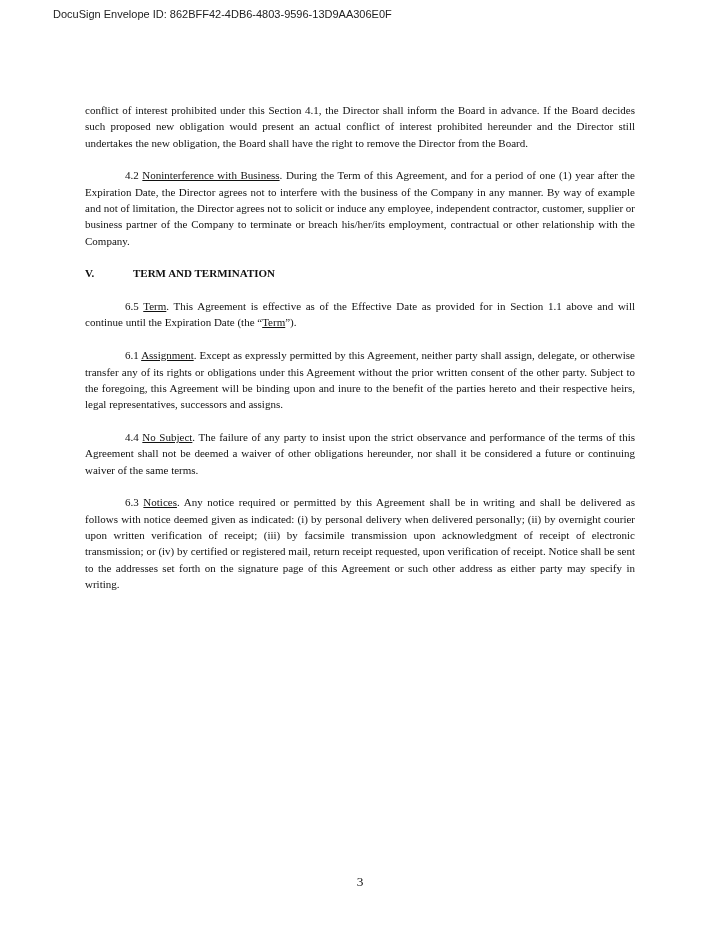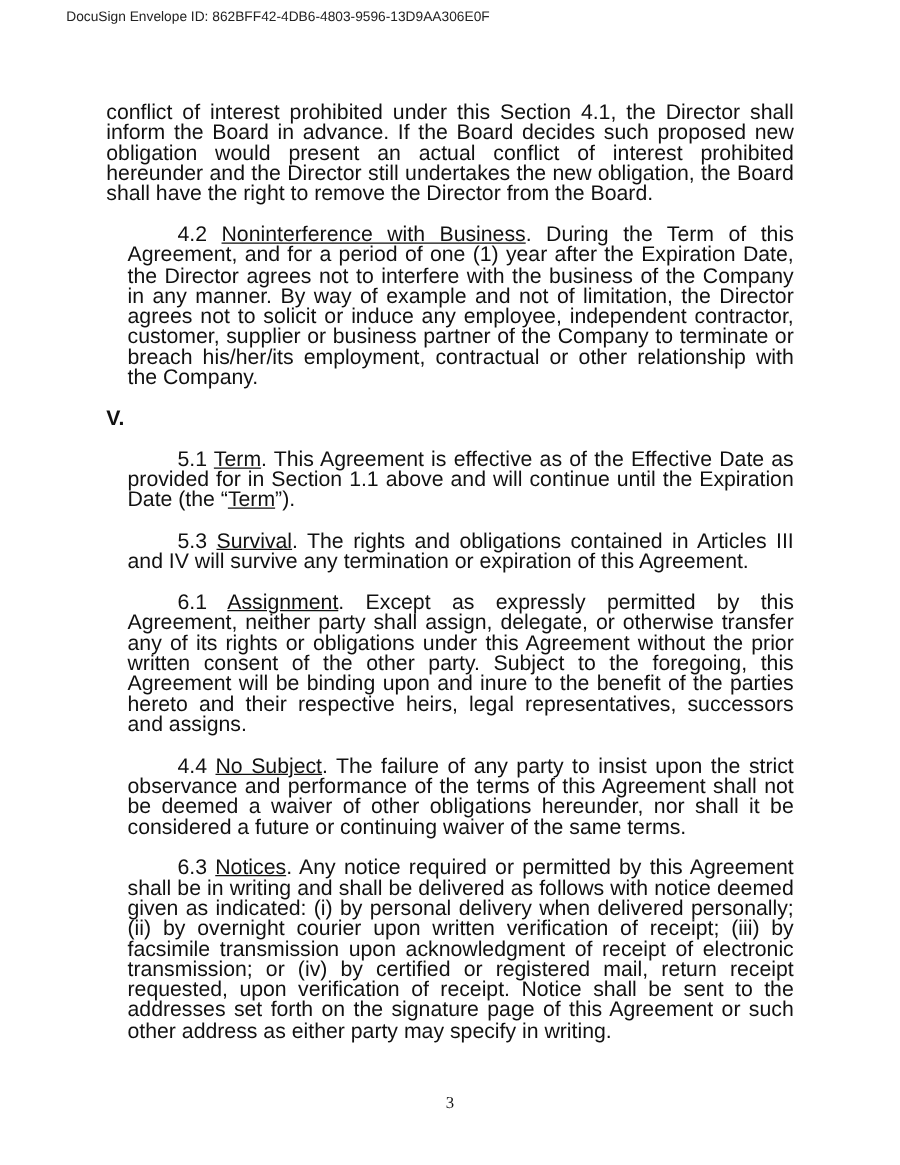--- a/index.html
+++ b/index.html
@@ -2,25 +2,25 @@
 <html><head>
 <meta charset="utf-8">
 <style>
   html, body { margin: 0; padding: 0; background: #ffffff; }
   body { width: 720px; height: 932px; position: relative; overflow: hidden; color: #111; }
   .envelope {
     position: absolute; left: 21px; top: 8px;
     font-family: Liberation Sans, sans-serif; font-size: 11px; color: #222; margin-left: 32px;
   }
   .page {
-    position: absolute; left: 85px; top: 82px; width: 550px;
-    font-family: Liberation Sans, sans-serif; font-size: 17px; line-height: 16.3px;
+    position: absolute; left: 85px; top: 102px; width: 550px;
+    font-family: Liberation Serif, serif; font-size: 11px; line-height: 16.3px;
   }
   .para { text-align: justify; margin: 0 0 16.5px 0; }
-  .para.indent { text-indent: 40px; margin-left: 17px; }
+  .para.indent { text-indent: 40px; }
   .u { text-decoration: underline; }
   .heading {
     font-weight: bold; margin: 0 0 16.5px 0; display: flex;
   }
   .heading .num { width: 48px; }
   .pagenum {
     position: absolute; left: 0; width: 720px; top: 874px; text-align: center;
     font-family: "Liberation Serif", serif; font-size: 13.4px;
   }
 </style>
@@ -29,26 +29,26 @@
 
 <div class="envelope">DocuSign Envelope ID: 862BFF42-4DB6-4803-9596-13D9AA306E0F</div>
 
 <div class="page">
   <p class="para">conflict of interest prohibited under this Section 4.1, the Director shall inform the Board in advance.  If the Board decides such proposed new obligation would present an actual conflict of interest prohibited hereunder and the Director still undertakes the new obligation, the Board shall have the right to remove the Director from the Board.</p>
 
   <p class="para indent"><span>4.2 </span><span class="u">Noninterference with Business</span><span>.  During the Term of this Agreement, and for a period of one (1) year after the Expiration Date, the Director agrees not to interfere with the business of the Company in any manner.  By way of example and not of limitation, the Director agrees not to solicit or induce any employee, independent contractor, customer, supplier or business partner of the Company to terminate or breach his/her/its employment, contractual or other relationship with the Company.</span></p>
 
   <div class="heading">
     <span class="num">V.</span>
+    <span>TERM AND TERMINATION</span>
   </div>
 
-  <p class="para indent"><span>5.1 </span><span class="u">Term</span><span>.  This Agreement is effective as of the Effective Date as provided for in Section 1.1 above and will continue until the Expiration Date (the “</span><span class="u">Term</span><span>”).</span></p>
+  <p class="para indent"><span>6.5 </span><span class="u">Term</span><span>.  This Agreement is effective as of the Effective Date as provided for in Section 1.1 above and will continue until the Expiration Date (the “</span><span class="u">Term</span><span>”).</span></p>
 
 
-  <p class="para indent"><span>5.3 </span><span class="u">Survival</span><span>.  The rights and obligations contained in Articles III and IV will survive any termination or expiration of this Agreement.</span></p>
 
 
   <p class="para indent"><span>6.1 </span><span class="u">Assignment</span><span>.  Except as expressly permitted by this Agreement, neither party shall assign, delegate, or otherwise transfer any of its rights or obligations under this Agreement without the prior written consent of the other party.  Subject to the foregoing, this Agreement will be binding upon and inure to the benefit of the parties hereto and their respective heirs, legal representatives, successors and assigns.</span></p>
 
   <p class="para indent"><span>4.4 </span><span class="u">No Subject</span><span>.  The failure of any party to insist upon the strict observance and performance of the terms of this Agreement shall not be deemed a waiver of other obligations hereunder, nor shall it be considered a future or continuing waiver of the same terms.</span></p>
 
   <p class="para indent"><span>6.3 </span><span class="u">Notices</span><span>.  Any notice required or permitted by this Agreement shall be in writing and shall be delivered as follows with notice deemed given as indicated: (i) by personal delivery when delivered personally; (ii) by overnight courier upon written verification of receipt; (iii) by facsimile transmission upon acknowledgment of receipt of electronic transmission; or (iv) by certified or registered mail, return receipt requested, upon verification of receipt.  Notice shall be sent to the addresses set forth on the signature page of this Agreement or such other address as either party may specify in writing.</span></p>
 
 </div>
 

